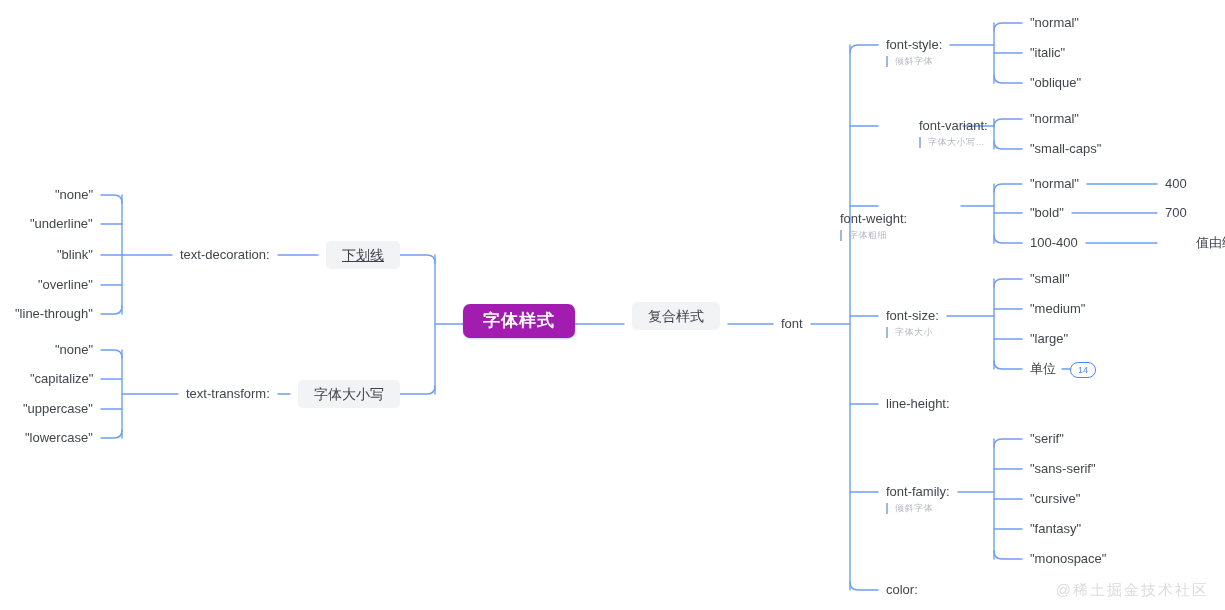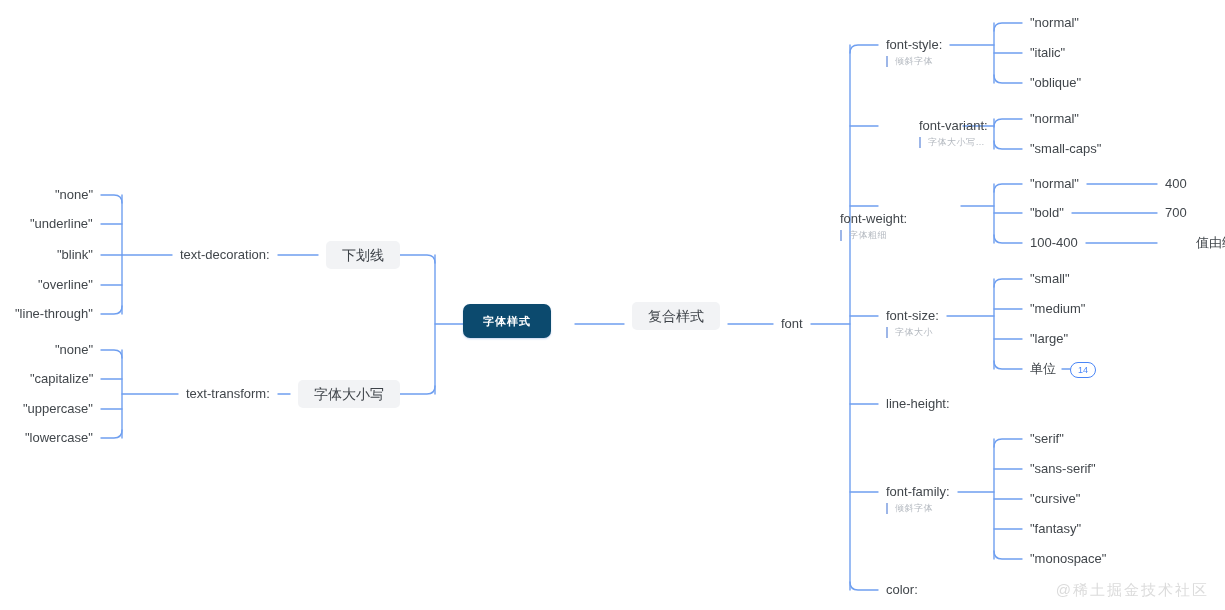--- a/index.html
+++ b/index.html
@@ -29,23 +29,23 @@
     height: 610px;
   }
   .node {
     position: absolute;
     white-space: nowrap;
     color: #41464b;
     font-size: 13px;
     line-height: 16px;
   }
   .node.center {
-    background: #0c4a6e;
+    background: #a21caf;
     color: #ffffff;
-    font-size: 11px;
+    font-size: 17px;
     font-weight: bold;
     padding: 9px 20px;
     border-radius: 7px;
     letter-spacing: 1px;
     box-shadow: 0 1px 2px rgba(40,90,190,.25);
   }
   .node.boxed {
     background: #f2f3f5;
     color: #3d4248;
     padding: 6px 16px;
@@ -154,21 +154,21 @@
       <path d="M994 447 Q994 439 1002 439 H1022" fill="none" stroke="#6f9ff0" stroke-width="1.4" stroke-linecap="round"></path>
       <path d="M994 469 H1022" fill="none" stroke="#6f9ff0" stroke-width="1.4" stroke-linecap="round"></path>
       <path d="M994 499 H1022" fill="none" stroke="#6f9ff0" stroke-width="1.4" stroke-linecap="round"></path>
       <path d="M994 529 H1022" fill="none" stroke="#6f9ff0" stroke-width="1.4" stroke-linecap="round"></path>
       <path d="M994 551 Q994 559 1002 559 H1022" fill="none" stroke="#6f9ff0" stroke-width="1.4" stroke-linecap="round"></path>
     </svg>
   <div id="nodes">
       <div class="node center" style="left: 463px; top: 304px;">
         <span class="label">字体样式</span>
       </div>
-      <div class="node boxed" style="left: 326px; top: 241px;">
+      <div class="node boxed" style="left: 326px; top: 241px; text-decoration: underline;">
         <span class="label">下划线</span>
       </div>
       <div class="node plain" style="left: 180px; top: 247px;">
         <span class="label">text-decoration:</span>
       </div>
       <div class="node plain" style="left: 55px; top: 187px;">
         <span class="label">"none"</span>
       </div>
       <div class="node plain" style="left: 30px; top: 216px;">
         <span class="label">"underline"</span>

